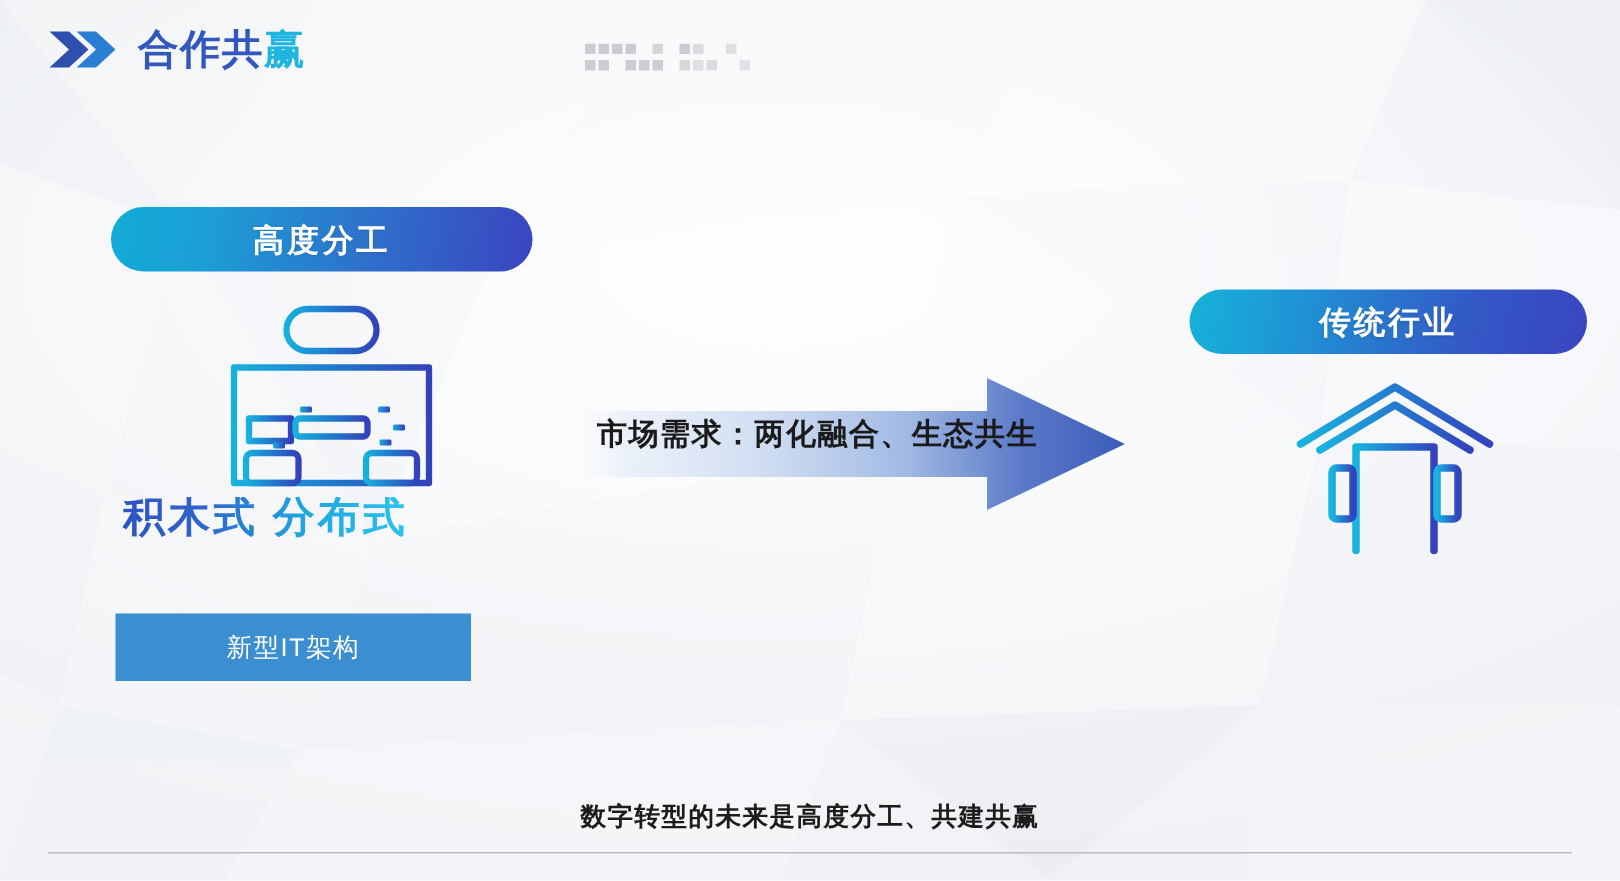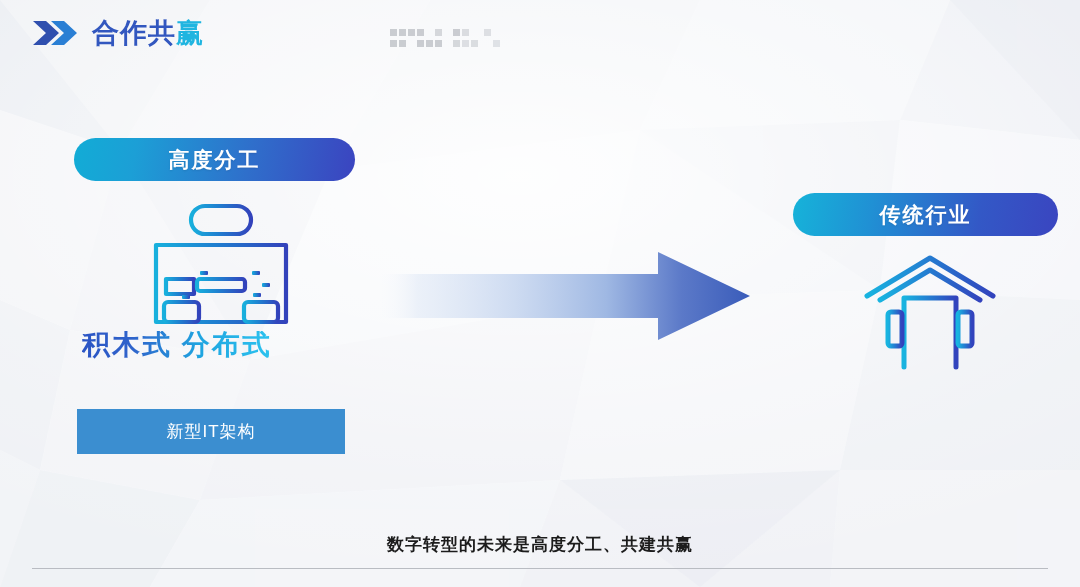--- a/index.html
+++ b/index.html
@@ -143,21 +143,21 @@
     font-size: 35px;
     letter-spacing: 1px;
   }
 
   
   .block-badge {
     position: absolute;
     z-index: 6;
     left: 77px;
     top: 409px;
-    width: 268px;
+    width: 237px;
     height: 45px;
     background: #3b8ed0;
     color: #ffffff;
     font-size: 17px;
     letter-spacing: 1px;
     display: flex;
     align-items: center;
     justify-content: center;
     white-space: nowrap;
   }
@@ -338,20 +338,21 @@
           <stop offset="12%" stop-color="#dfe8f6" stop-opacity="0.55"></stop>
           <stop offset="38%" stop-color="#c5d5ef" stop-opacity="0.85"></stop>
           <stop offset="62%" stop-color="#9fb8e3"></stop>
           <stop offset="82%" stop-color="#5b79c8"></stop>
           <stop offset="100%" stop-color="#3a5cba"></stop>
         </linearGradient>
       </defs>
       <polygon points="0,26 286,26 286,4 378,48 286,92 286,70 0,70" fill="url(#gradArrow)"></polygon>
     </svg>
   </div>
+  <div class="arrow-label">市场需求：两化融合、生态共生</div>
 
   <div class="pill pill-right">传统行业</div>
 
   <div class="icon-wrap icon-house">
     <svg viewBox="0 0 136 118" width="136" height="118">
       <defs>
         <linearGradient id="gradHouse" x1="0" y1="0" x2="1" y2="0">
           <stop offset="0%" stop-color="#18b4e0"></stop>
           <stop offset="40%" stop-color="#2286d4"></stop>
           <stop offset="100%" stop-color="#3243bd"></stop>

